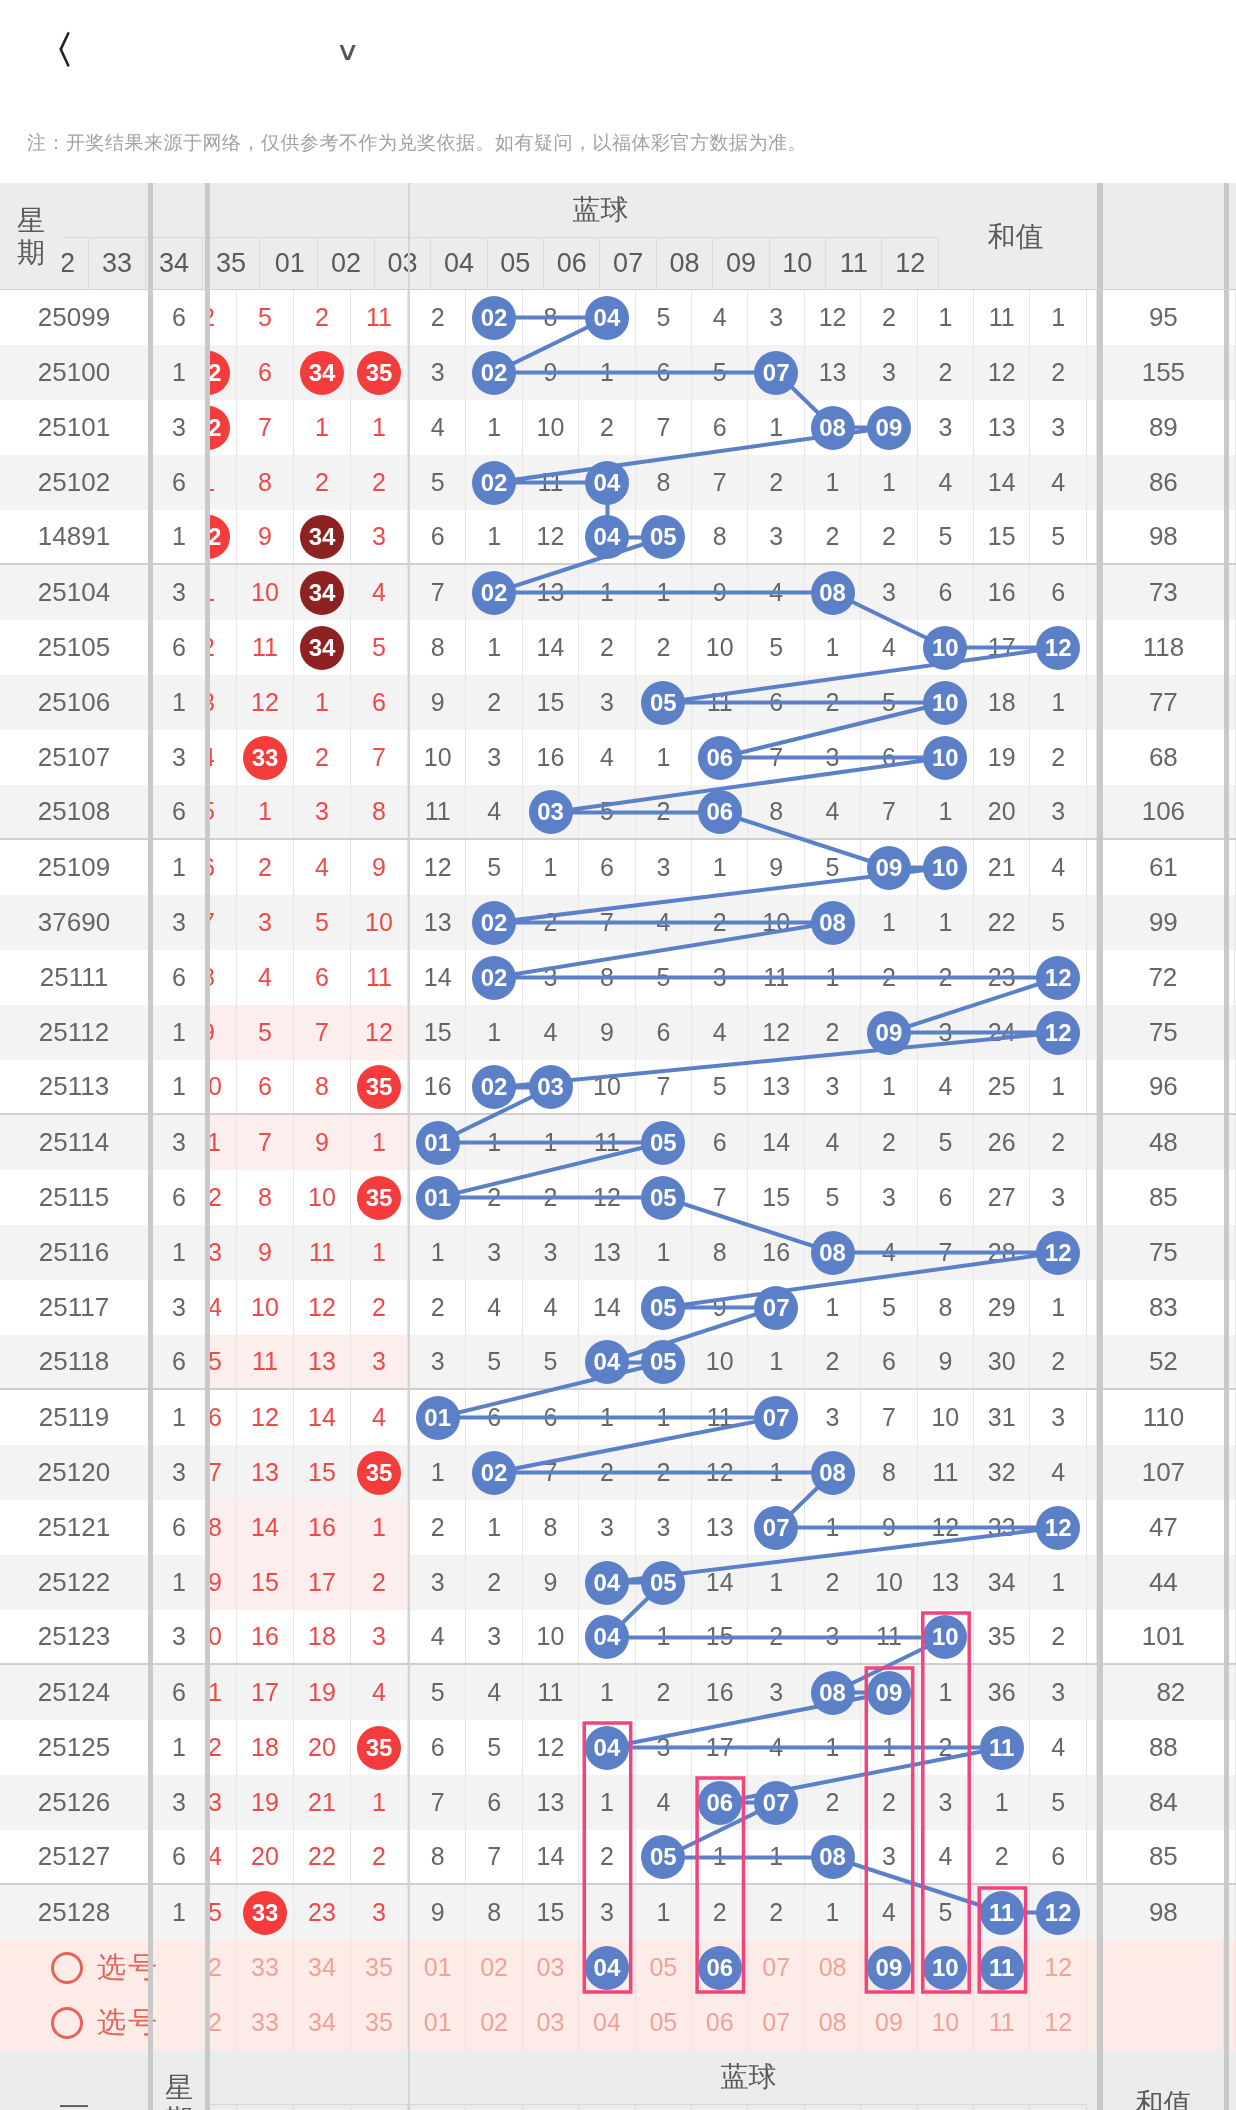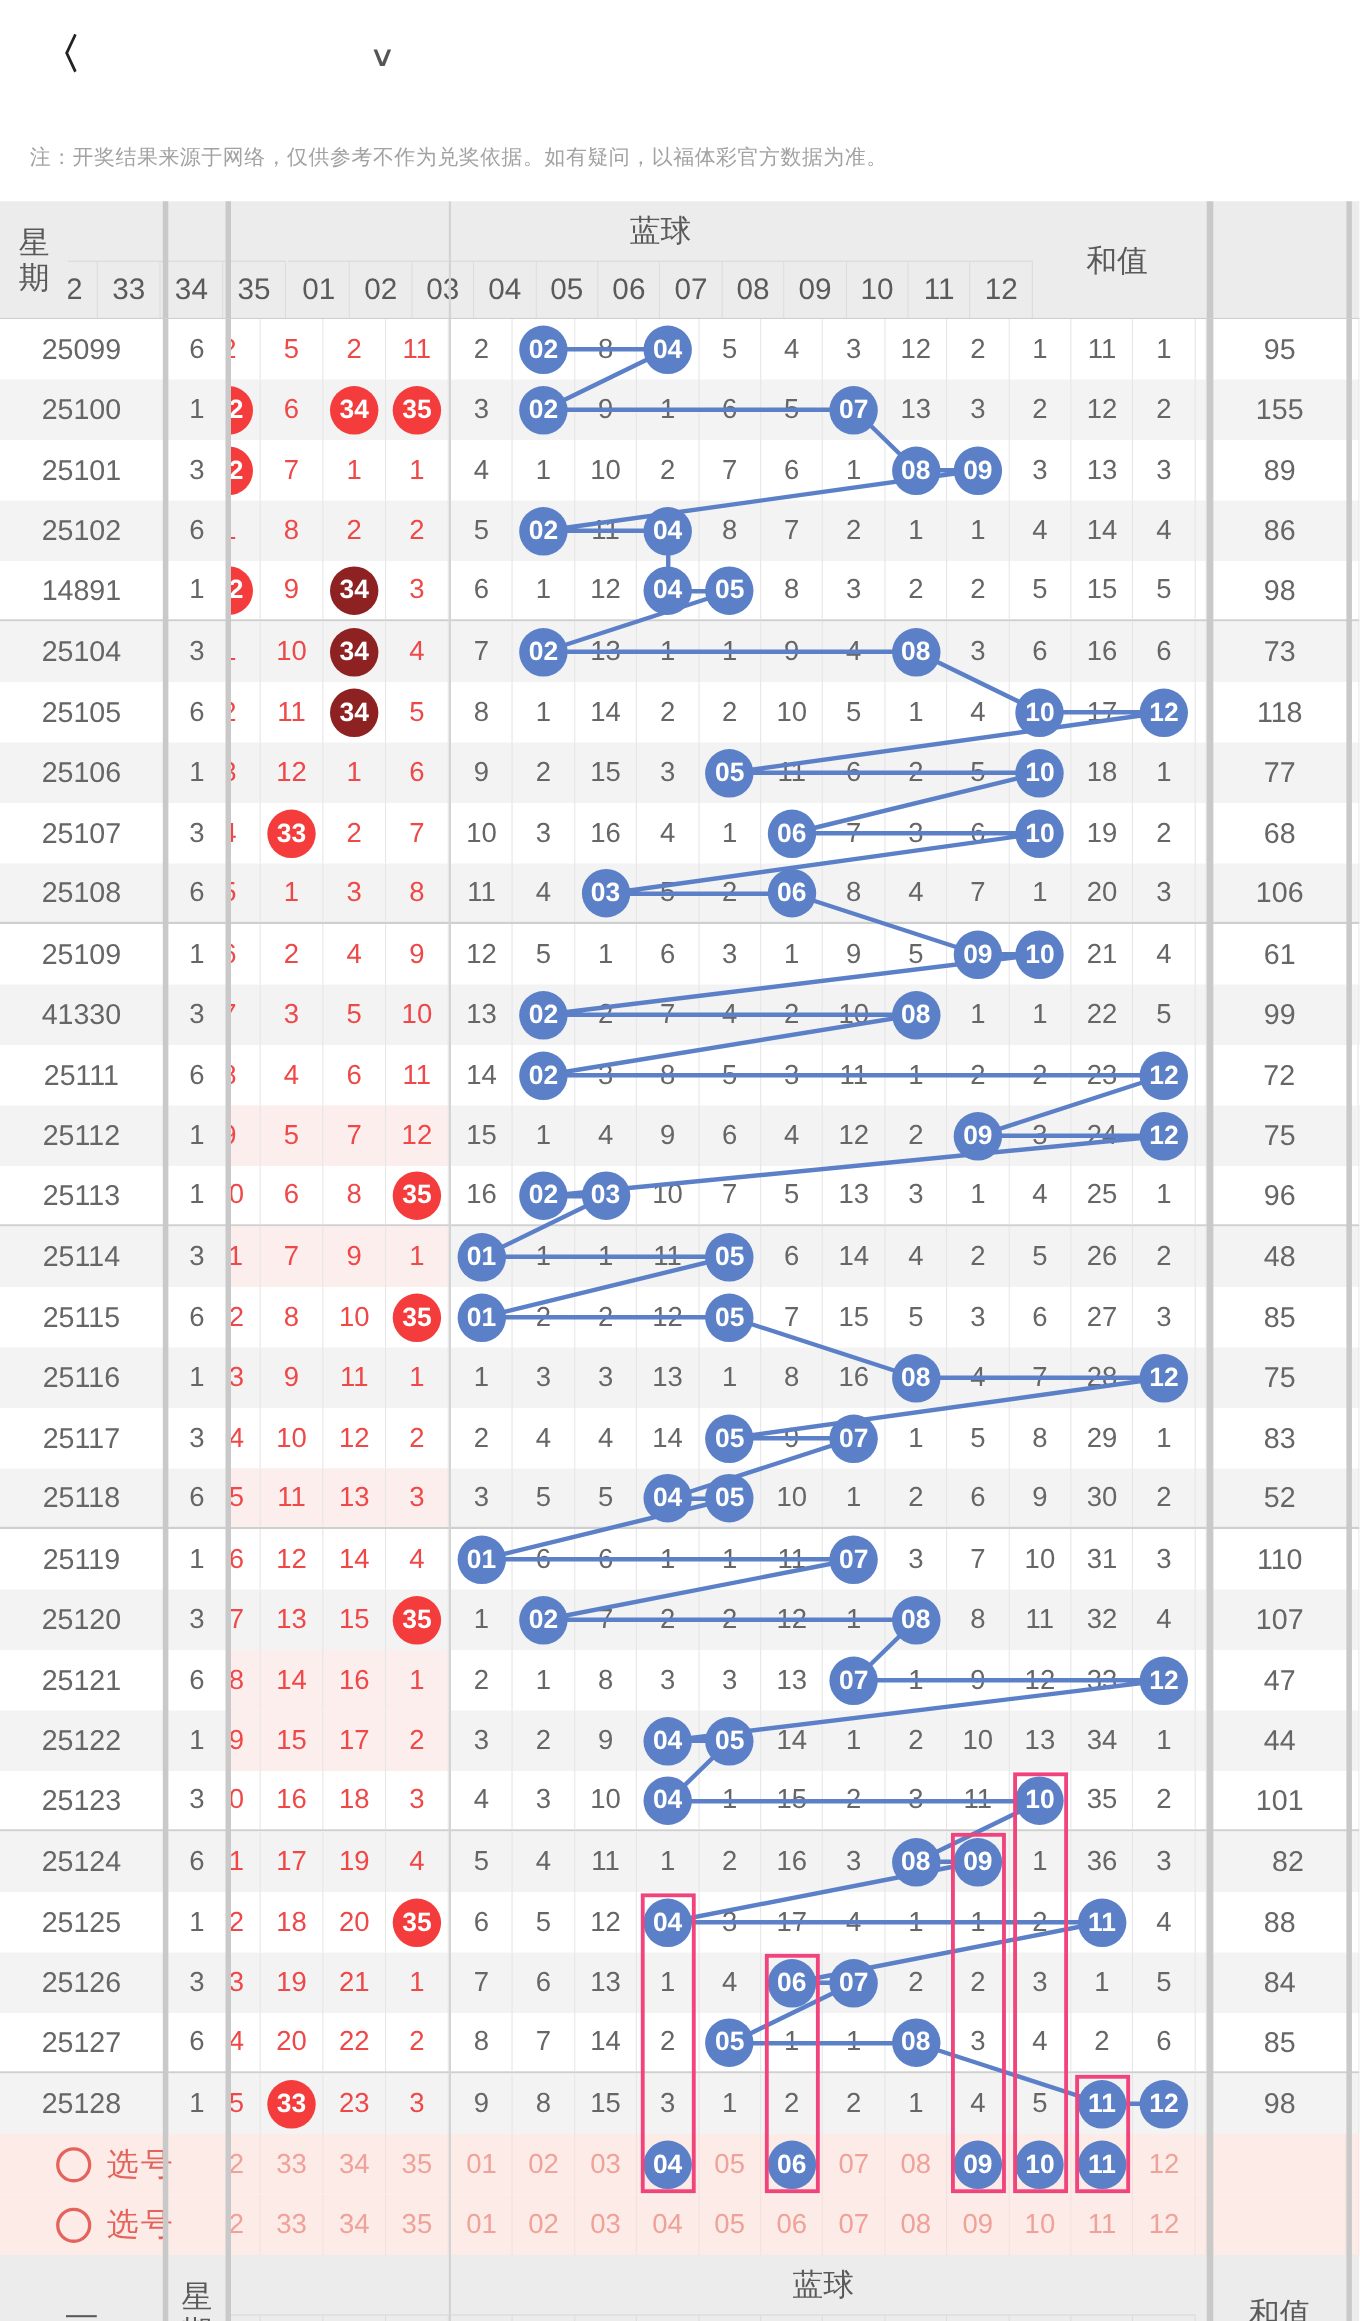--- a/index.html
+++ b/index.html
@@ -515,21 +515,21 @@
       </div>
       <div class="num" style="width: 56.4167px;">21</div>
       <div class="num" style="width: 56.4167px;">4</div>
       <div class="num" style="width: 10px;"></div>
       <div class="num" style="width: 6px;"></div>
       <div class="num sumcell" style="width: 121px;">61</div>
       <div class="num" style="width: 5px;"></div>
       <div class="num" style="width: 7px;"></div>
     </div>
     <div class="row stripe">
-      <div class="num issue" style="width: 148px;">41330</div>
+      <div class="num issue" style="width: 148px;">37690</div>
       <div class="num" style="width: 5px;"></div>
       <div class="num week" style="width: 52px;">3</div>
       <div class="num" style="width: 5px;"></div>
       <div class="redwrap" style="width: 198px;">
         <div class="redinner" style="margin-left: -30px;">
           <div class="num rednum" style="width: 57px;">7</div>
           <div class="num rednum" style="width: 57px;">3</div>
           <div class="num rednum" style="width: 57px;">5</div>
           <div class="num rednum" style="width: 57px;">10</div>
         </div>

